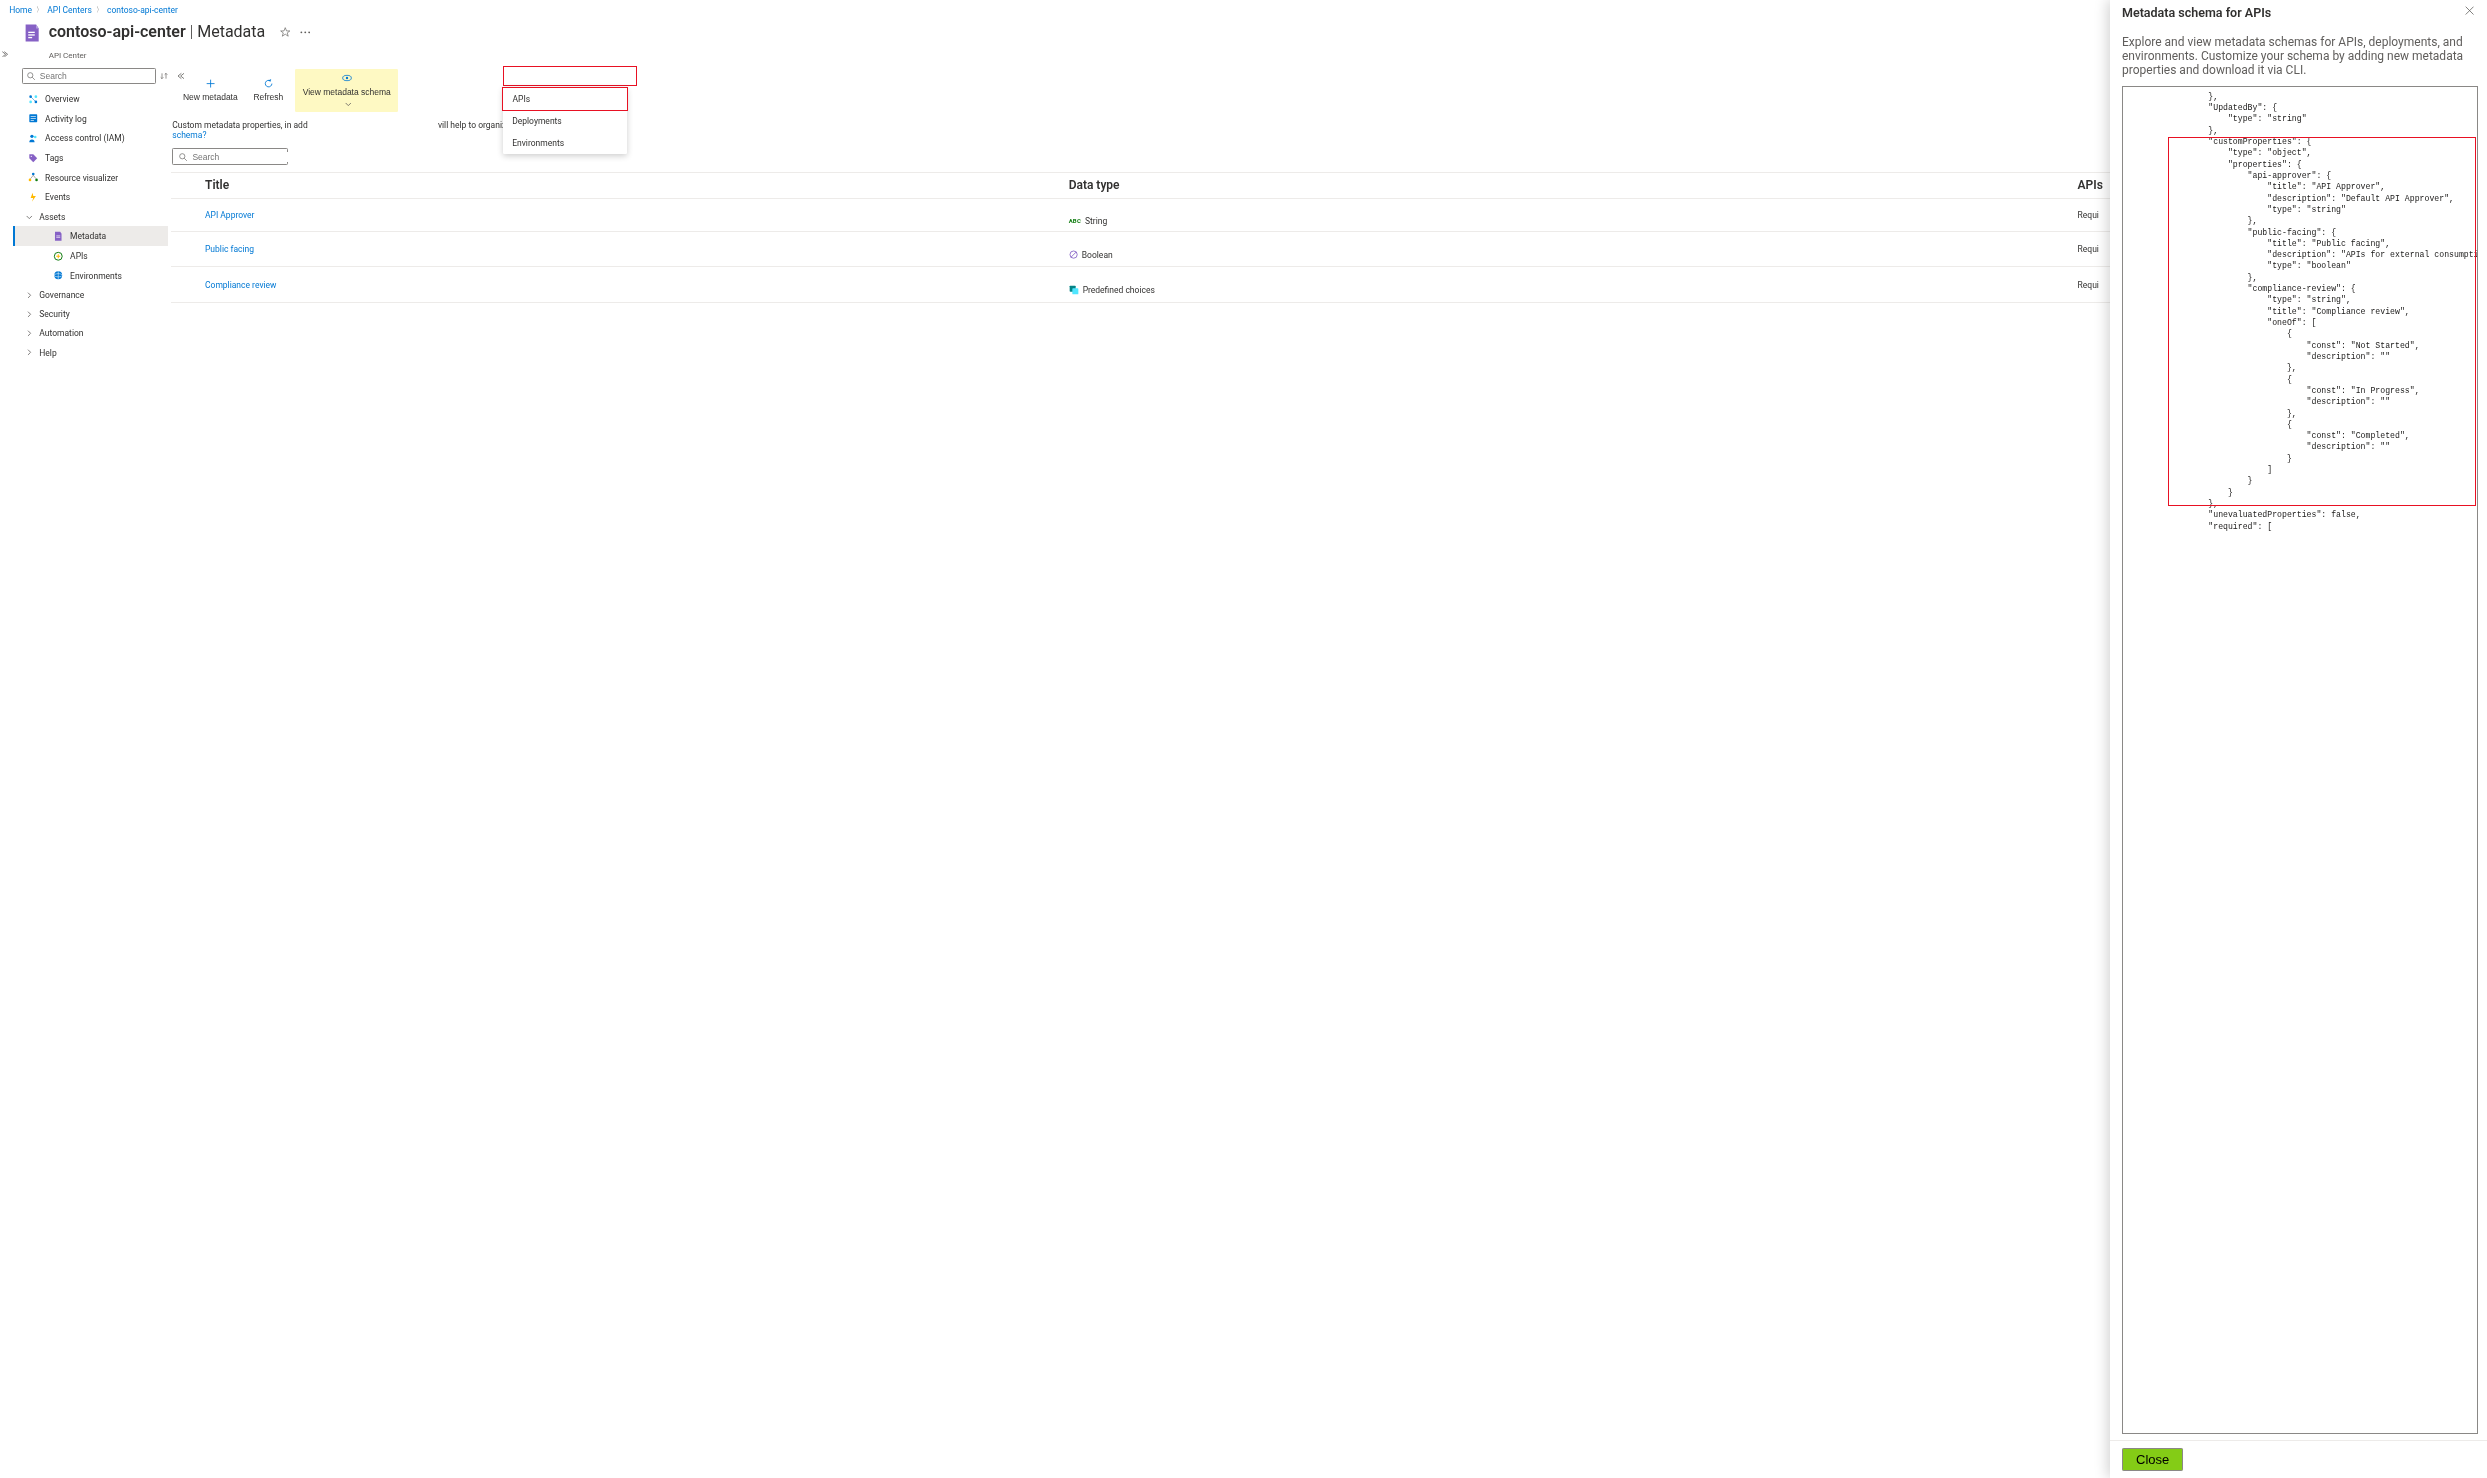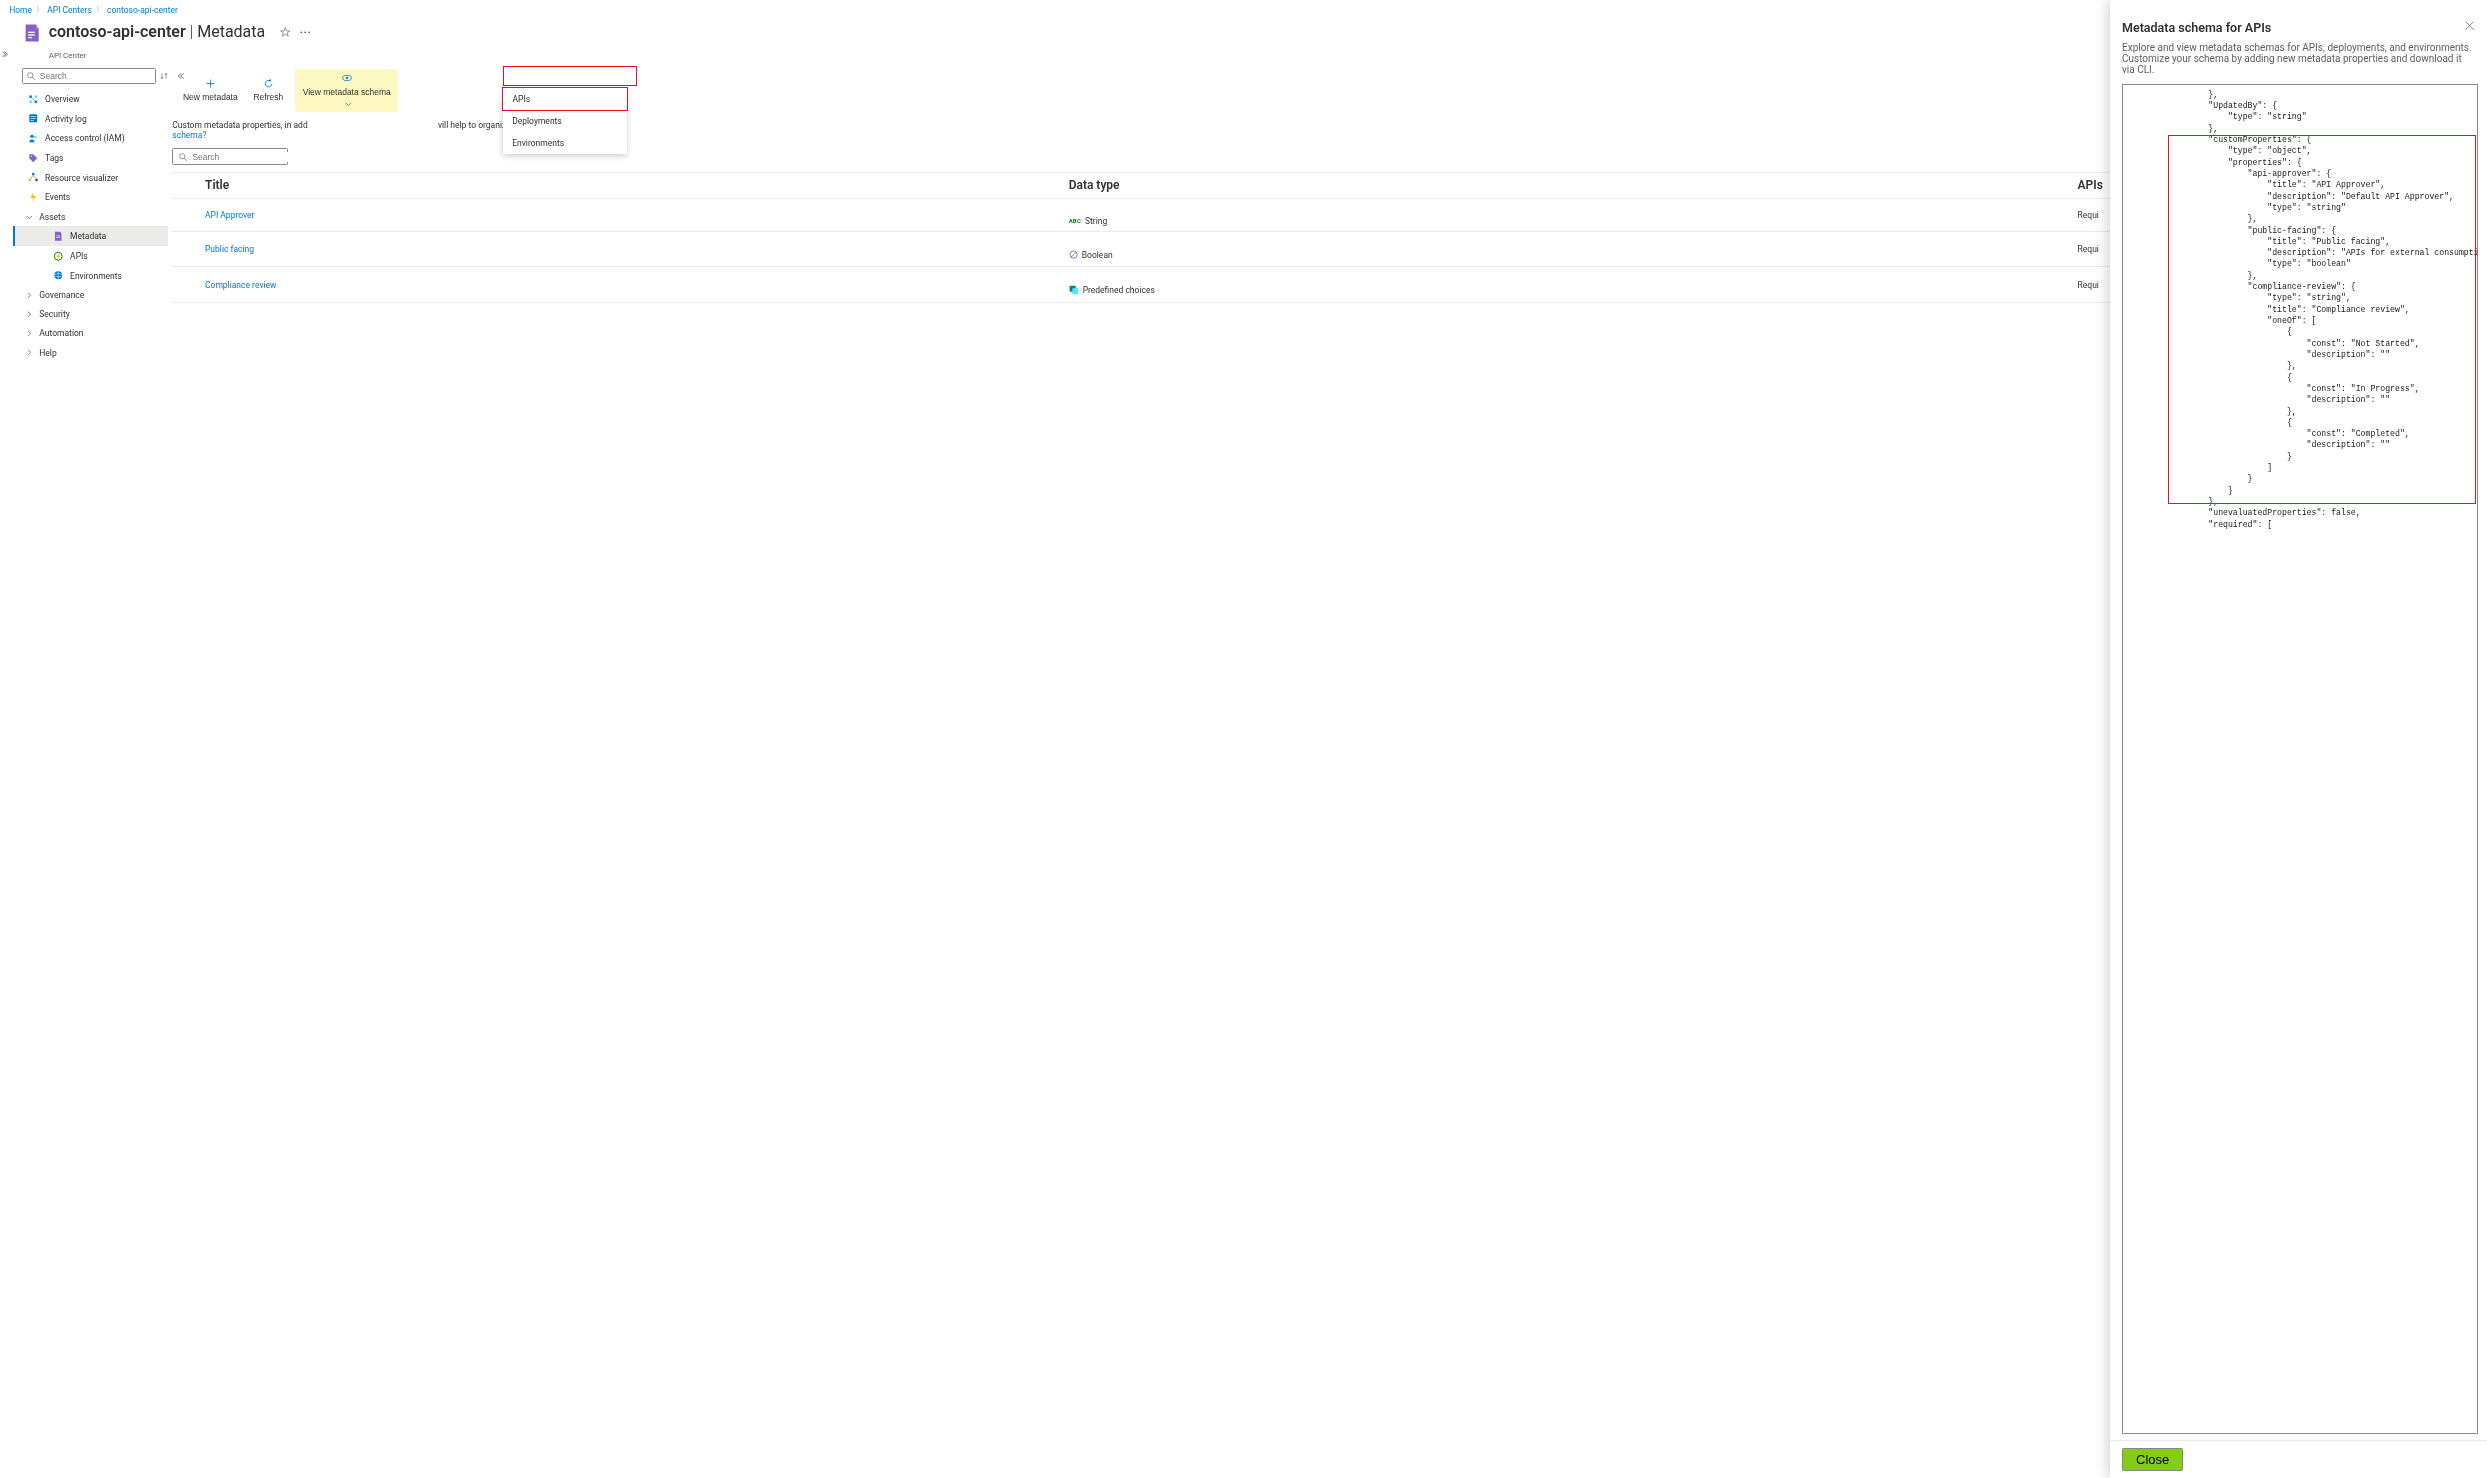--- a/index.html
+++ b/index.html
@@ -189,27 +189,28 @@
   position: fixed;
   right: 0; top: 0; bottom: 0;
   width: 377px;
   background: #fff;
   box-shadow: -2.6px 0 13px rgba(0,0,0,0.18);
   display: flex; flex-direction: column;
   z-index: 50;
 }
 .panel-head {
   display: flex; align-items: flex-start; justify-content: space-between;
-  padding: 20px 12px 4px 12px;
+  padding: 5px 12px 4px 12px;
 }
 .panel-head h2 { font-size: 12.5px; font-weight: 600; }
 .panel-desc {
   padding: 2.6px 12px 6.6px 12px;
-  font-size: 10px;
+  font-size: 12px;
   color: #605e5c;
+  margin-top: 8px;
 }
 .panel-body {
   flex: 1;
   margin: 2.6px 9.2px 6.6px 12px;
   border: 0.7px solid #8a8886;
   overflow: hidden;
   position: relative;
 }
 .code {
   font-family: "Consolas", "Courier New", monospace;

